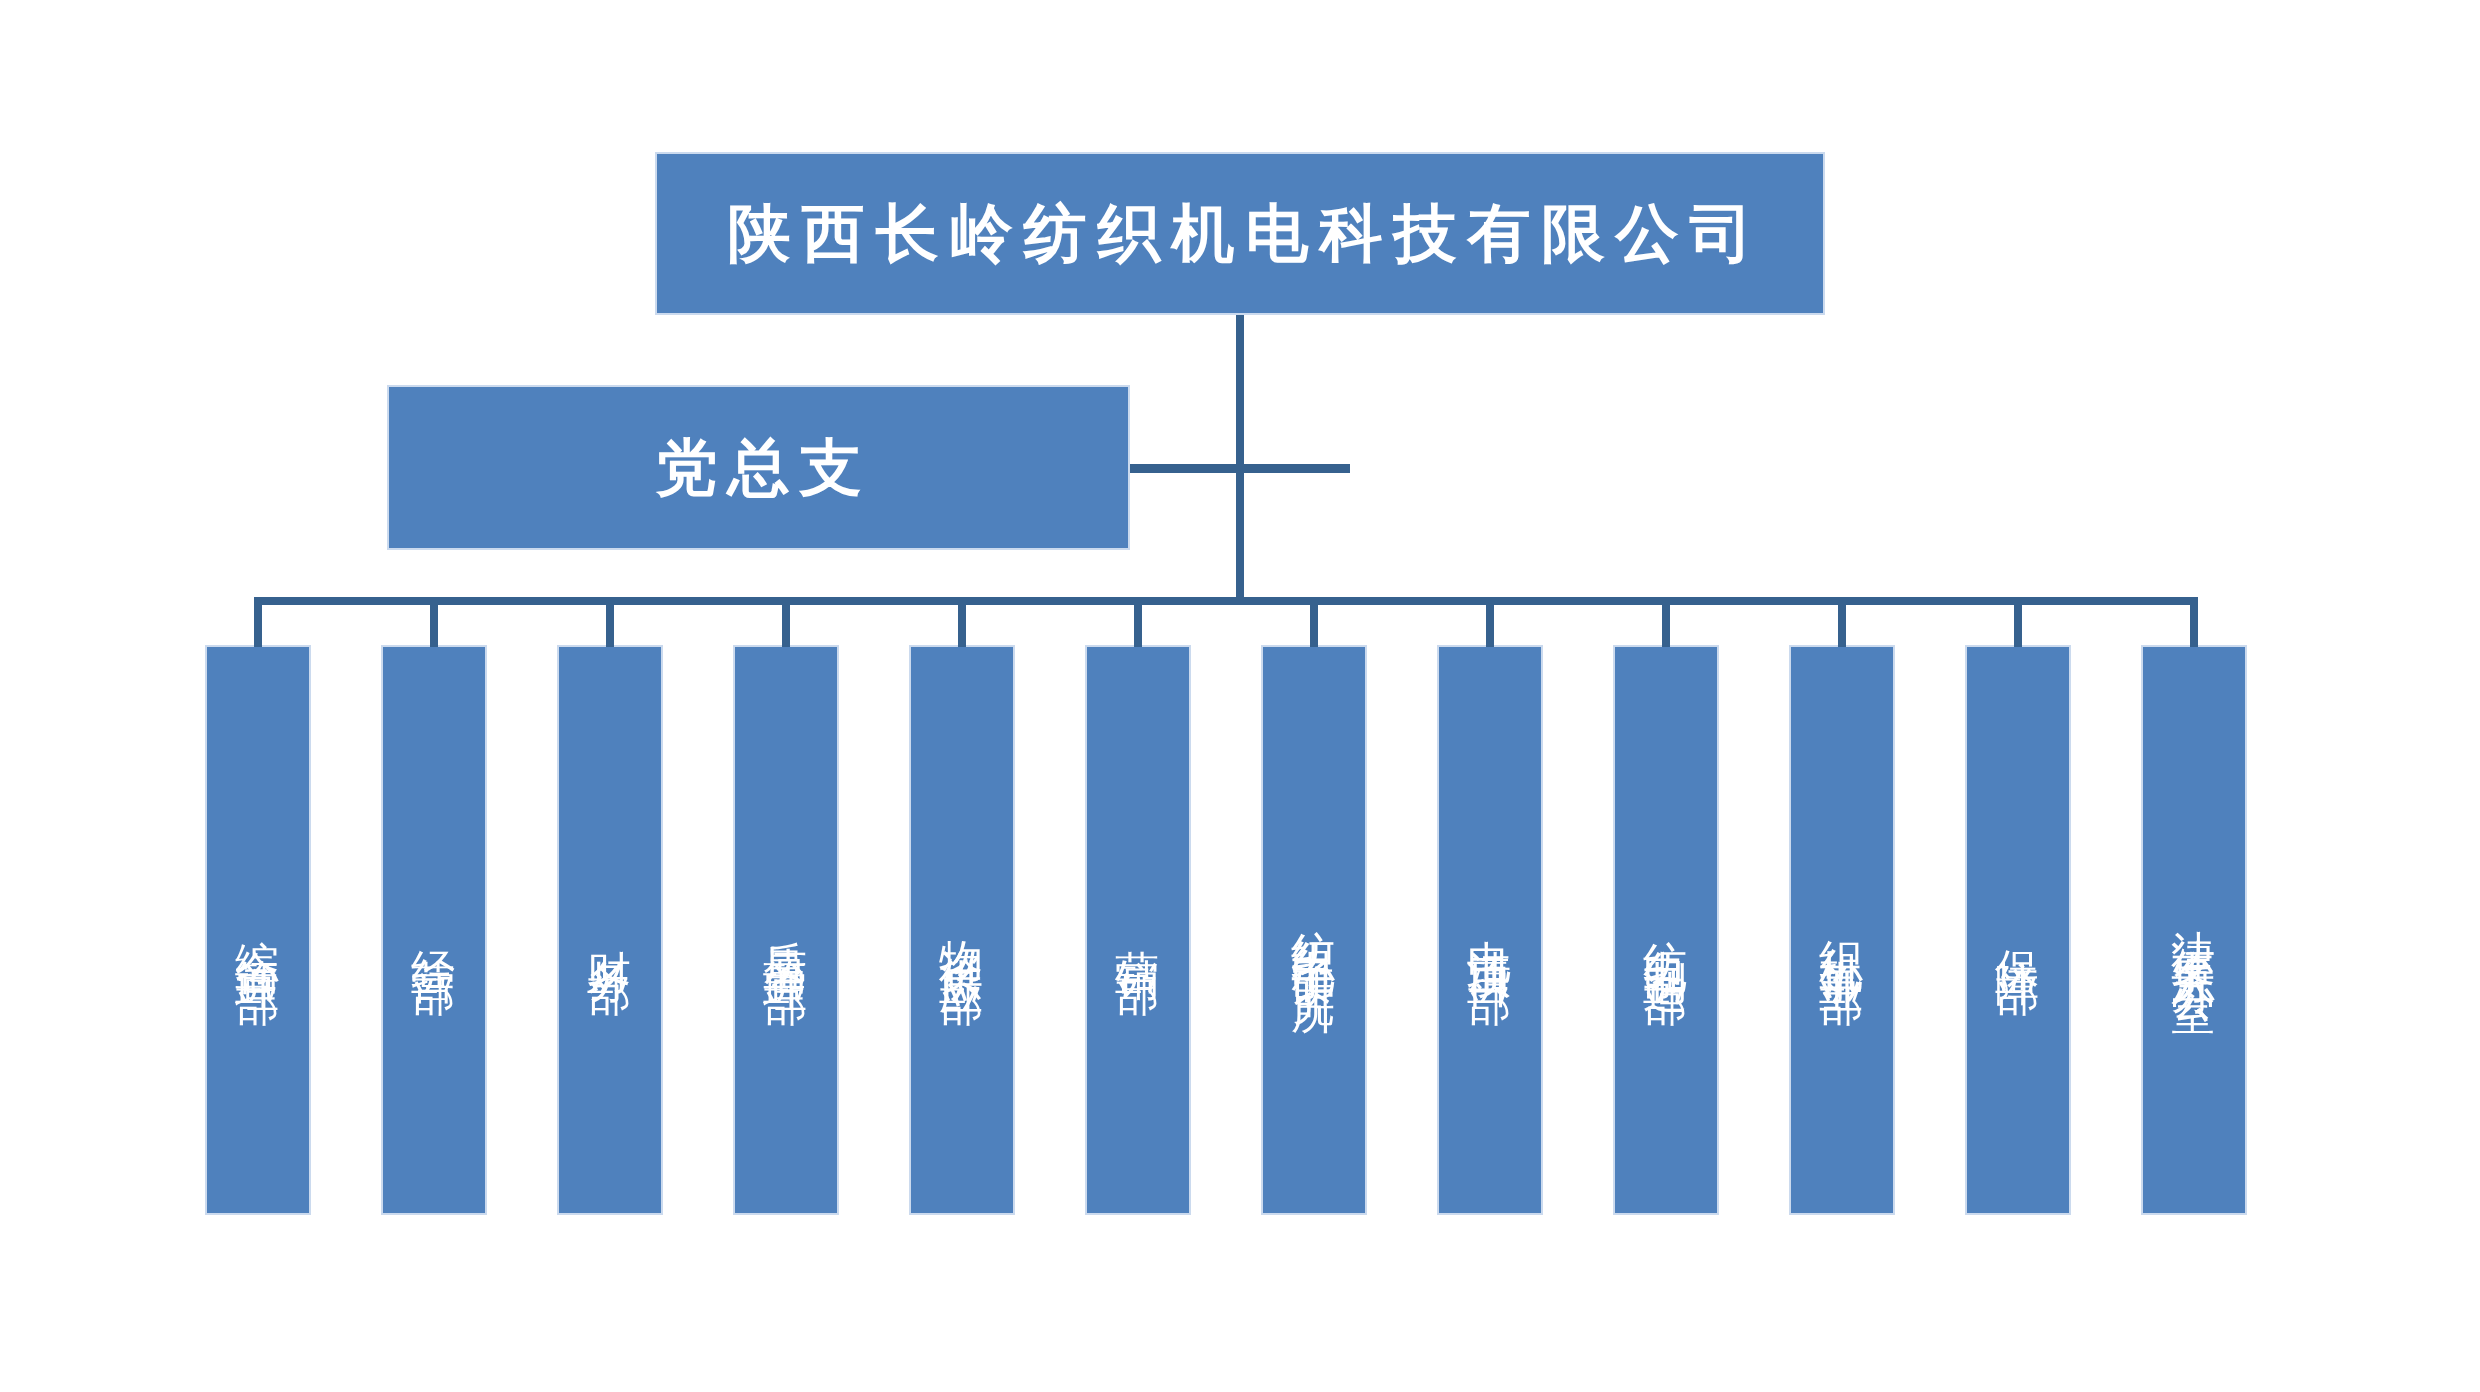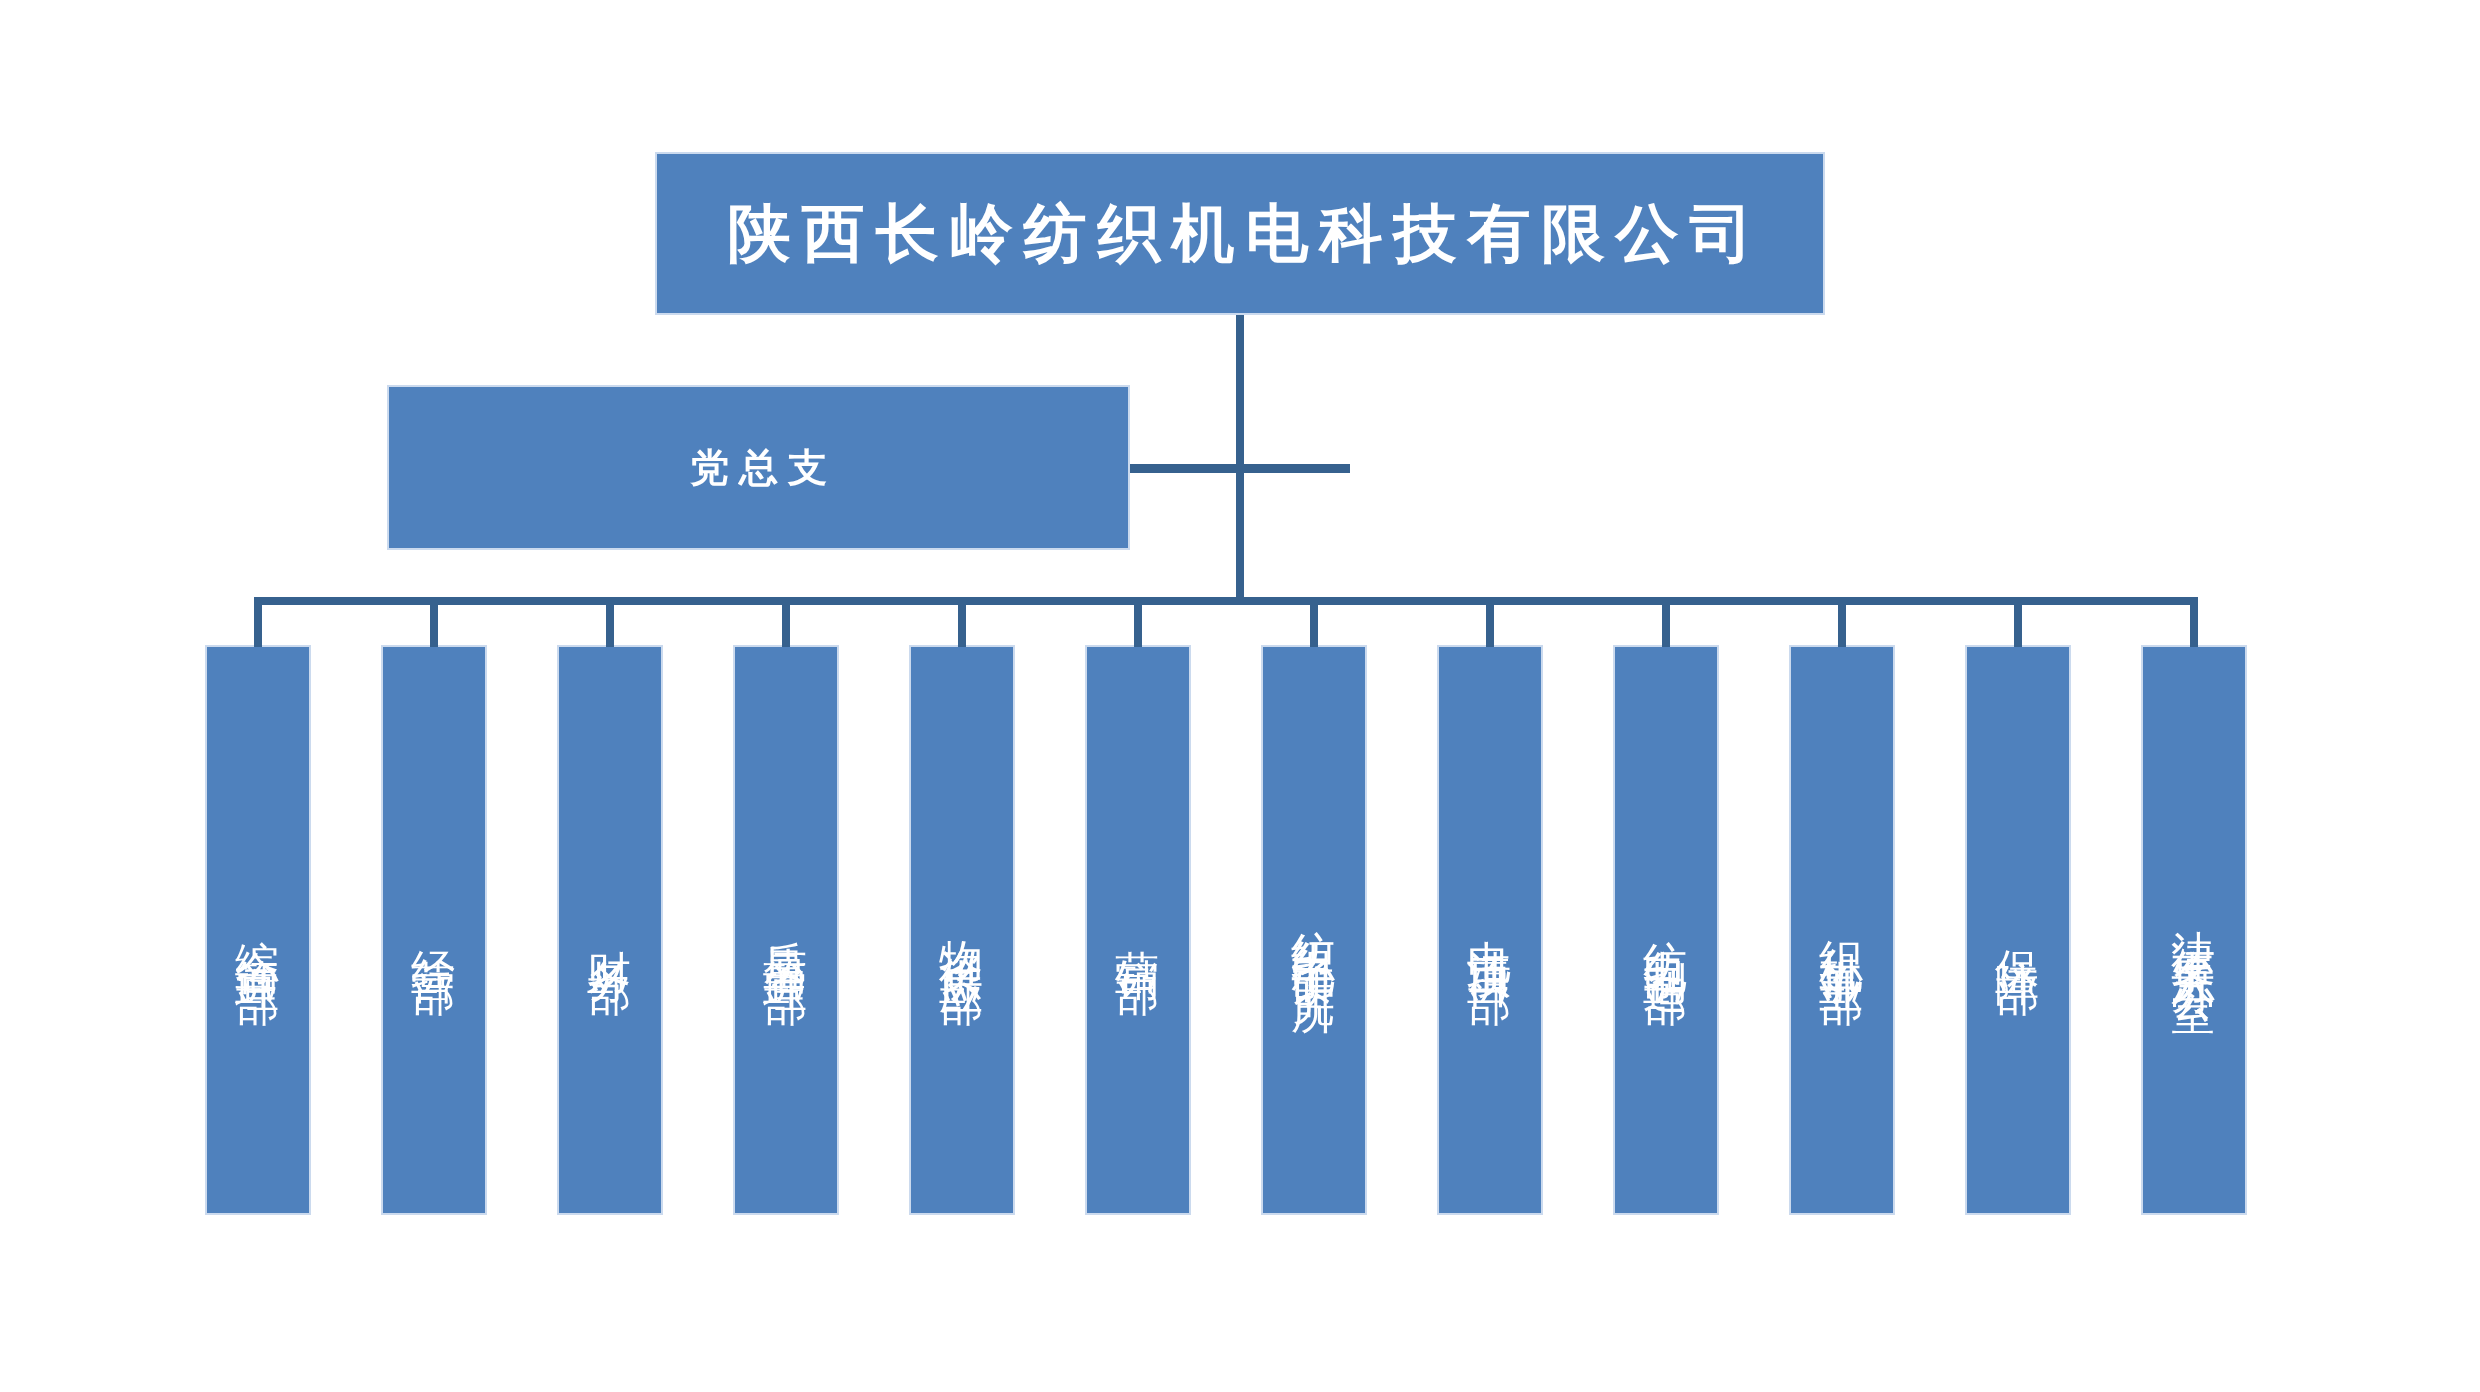--- a/index.html
+++ b/index.html
@@ -30,21 +30,21 @@
     left: 655px; top: 152px;
     width: 1170px; height: 163px;
     font-size: 63px;
     font-weight: bold;
     letter-spacing: 11px;
     text-indent: 11px;
   }
   .l2-node {
     top: 385px;
     height: 165px;
-    font-size: 39px;
+    font-size: 62px;
     font-weight: bold;
     letter-spacing: 10px;
     text-indent: 10px;
   }
   .l2-left  { left: 387px;  width: 743px; }
   .l2-right { left: 1350px; width: 742px; }
 
   
   .connector {
     position: absolute;

